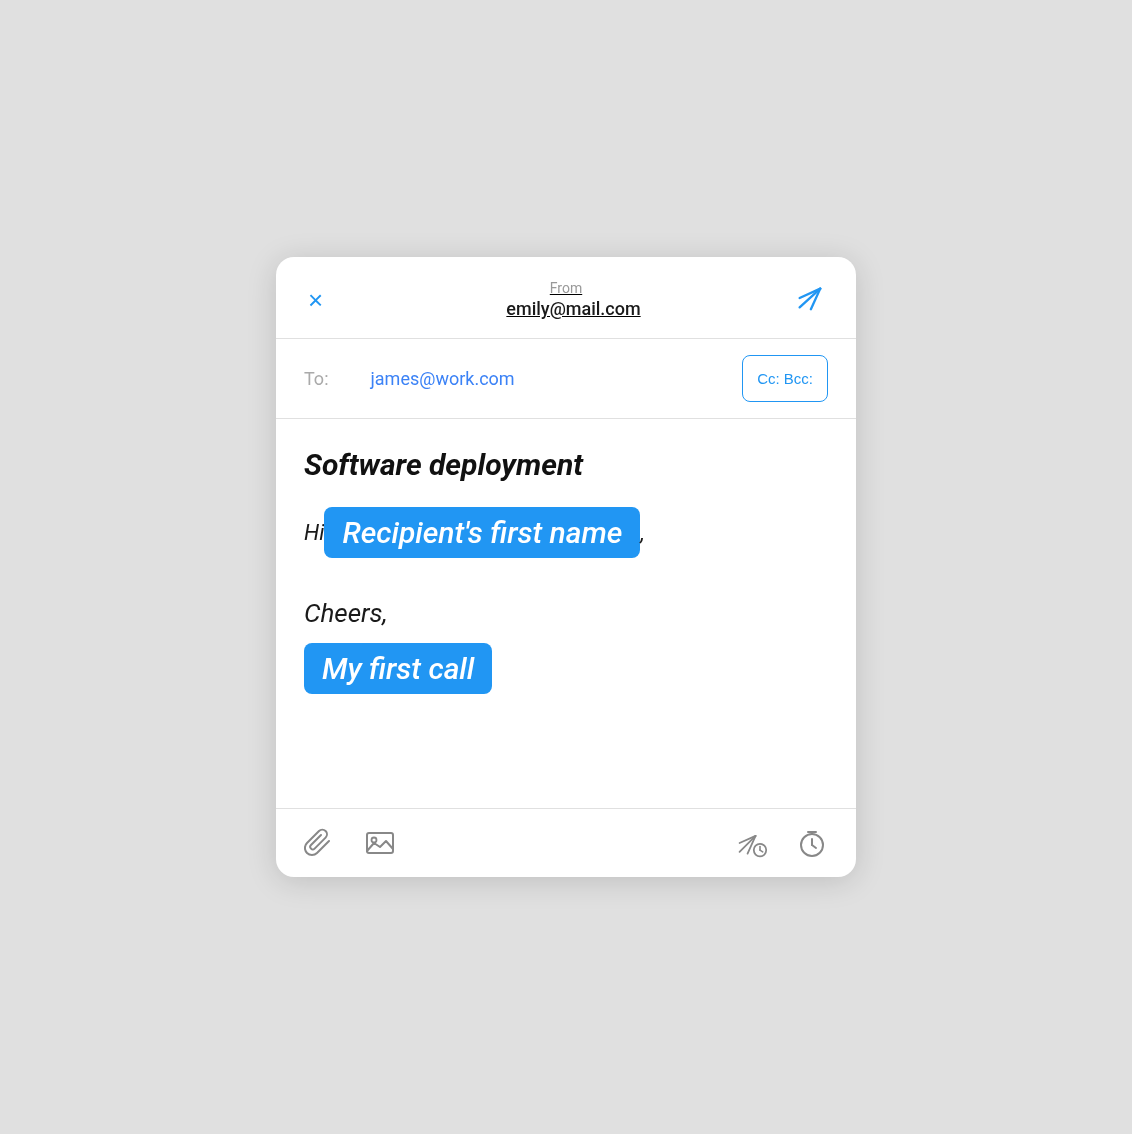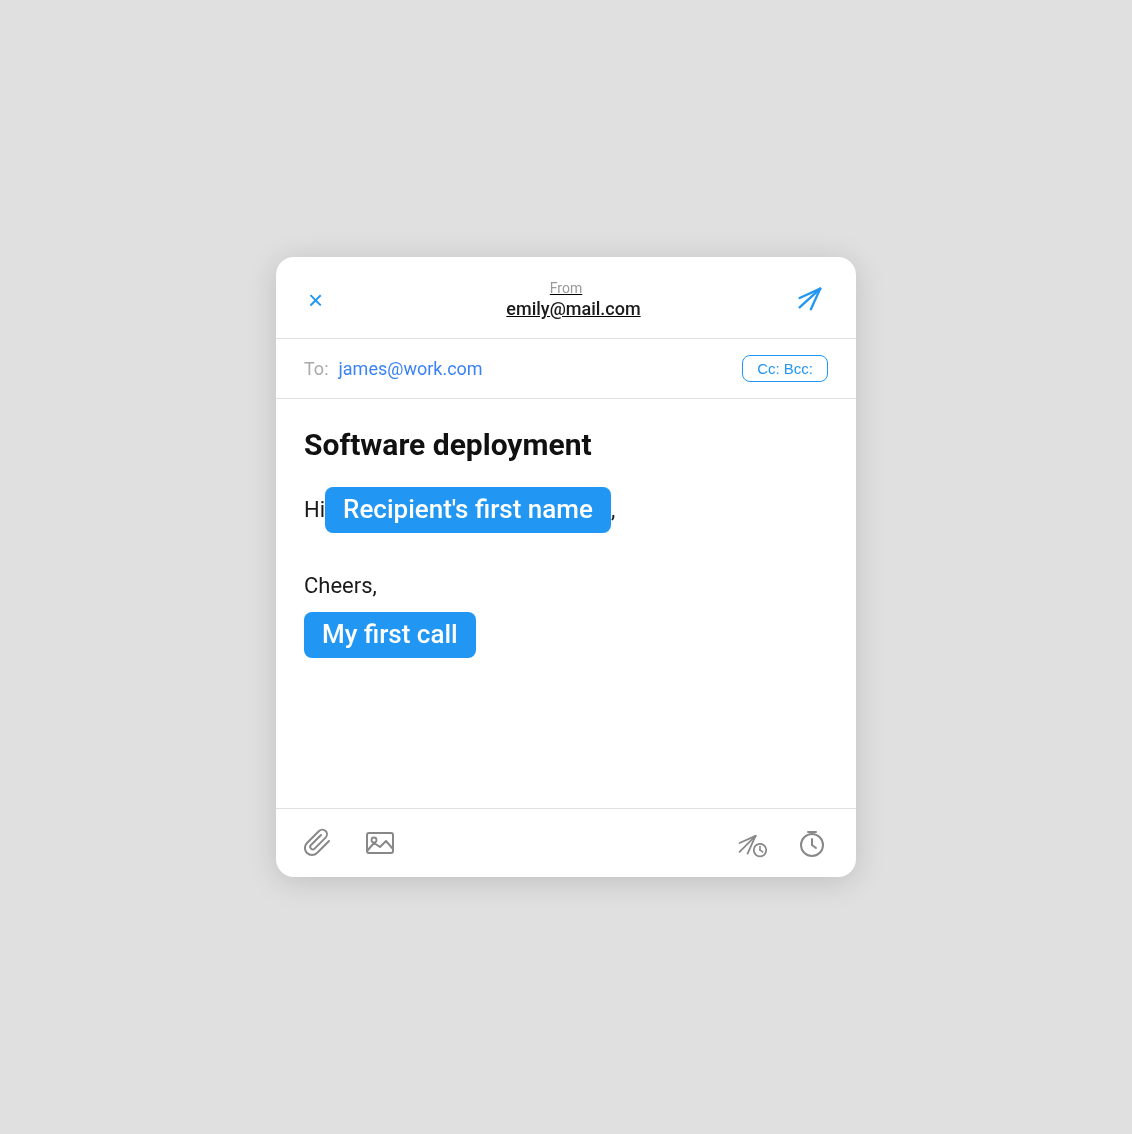--- a/index.html
+++ b/index.html
@@ -83,20 +83,21 @@
       width: 30px;
       height: 30px;
     }
 
     
     .email-to-row {
       display: flex;
       align-items: center;
       padding: 16px 28px;
       border-bottom: 1.5px solid #e0e0e0;
+      gap: 32px;
     }
 
     .to-label {
       font-size: 18px;
       color: #aaa;
       margin-right: 10px;
       font-weight: 400;
     }
 
     .to-address {
@@ -104,28 +105,29 @@
       color: #3b82f6;
       flex: 1;
     }
 
     .cc-bcc-btn {
       background: none;
       border: 1.5px solid #2196F3;
       border-radius: 8px;
       color: #2196F3;
       font-size: 15px;
-      padding: 4px 14px;
+      padding: 14px 14px;
       cursor: pointer;
     }
 
     
     .email-body {
       padding: 28px 28px 24px 28px;
       flex: 1;
+      font-style: italic;
     }
 
     .email-subject {
       font-size: 30px;
       font-weight: 700;
       color: #111;
       margin-bottom: 24px;
       line-height: 1.2;
     }
 
@@ -141,34 +143,34 @@
       align-items: center;
       flex-wrap: wrap;
     }
 
     .tag-pill {
       display: inline-block;
       background: #2196F3;
       color: #fff;
       border-radius: 8px;
       padding: 6px 18px;
-      font-size: 26px;
+      font-size: 30px;
       font-weight: 500;
       line-height: 1.3;
     }
 
     .email-body-text {
       font-size: 22px;
       color: #1a1a1a;
       line-height: 1.55;
       margin-bottom: 20px;
     }
 
     .cheers-line {
-      font-size: 22px;
+      font-size: 26px;
       color: #1a1a1a;
       margin-bottom: 10px;
     }
 
     
     .email-footer {
       border-top: 1.5px solid #e0e0e0;
       padding: 18px 28px;
       display: flex;
       align-items: center;

